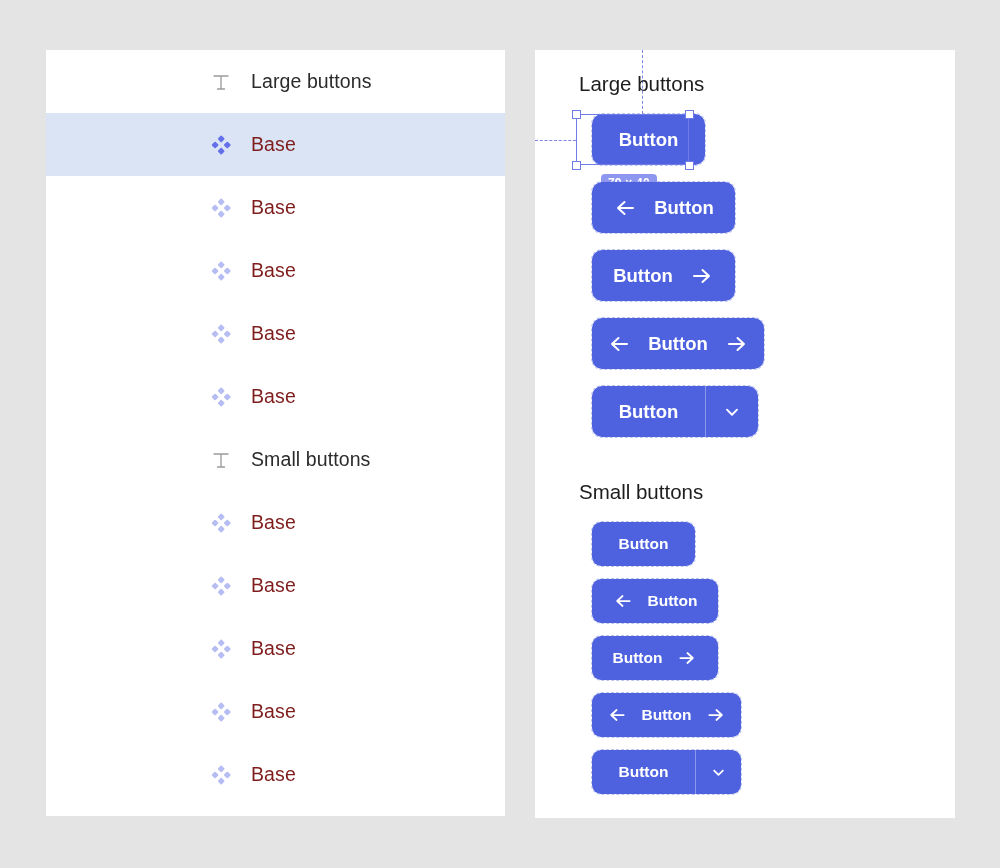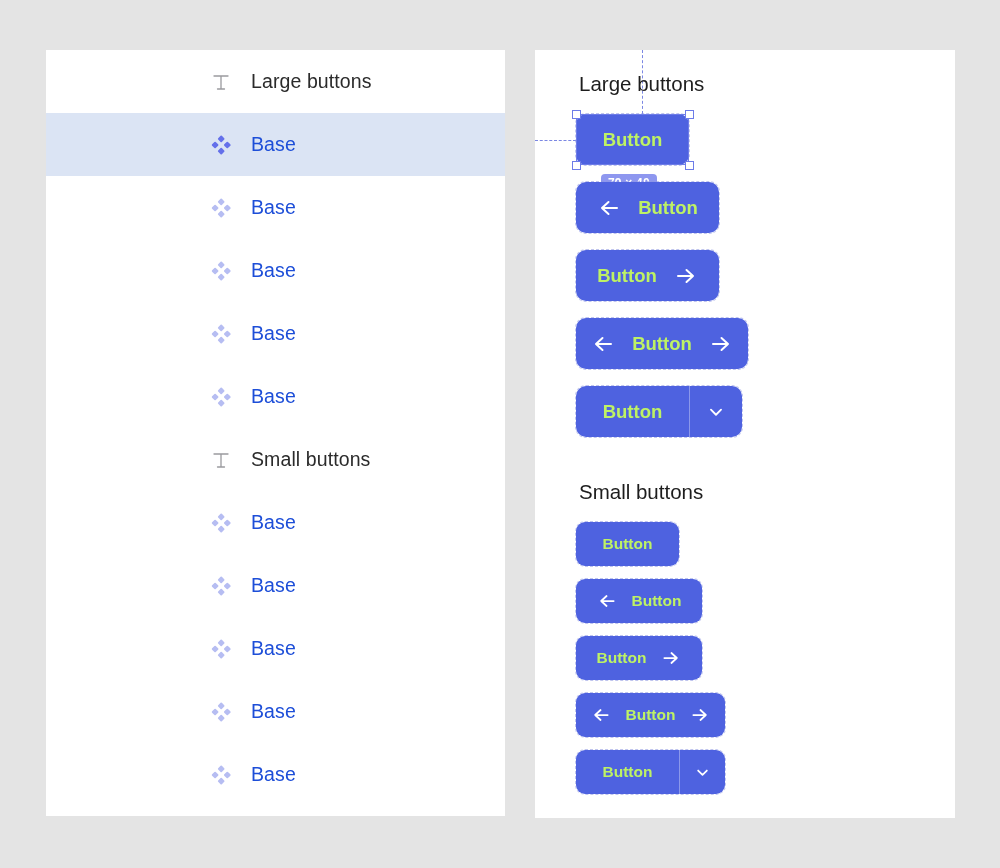--- a/index.html
+++ b/index.html
@@ -33,21 +33,21 @@
     flex: none;
     margin-right: 19px;
   }
   .layer-icon svg { display: block; }
   .layer-label {
     font-size: 19.5px;
     letter-spacing: 0.1px;
     white-space: nowrap;
   }
   .layer-label.text-layer { color: #2b2b2b; }
-  .layer-label.comp-layer { color: #1d4ed8; }
+  .layer-label.comp-layer { color: #7f1d1d; }
 
   
   .canvas-panel {
     position: absolute;
     left: 535px; top: 50px;
     width: 420px; height: 768px;
     background: #ffffff;
     overflow: hidden;
   }
 
@@ -57,28 +57,29 @@
     color: #1d1d1d;
     white-space: nowrap;
   }
   #title-large { left: 44px; top: 22px; }
   #title-small { left: 44px; top: 430px; }
 
   
   .btn {
     position: absolute;
     background: #4e62e0;
-    color: #bef264;
+    color: #ffffff;
     display: flex;
     align-items: center;
     justify-content: center;
     border-radius: 9px;
     outline: 1px dashed rgba(140,150,225,0.55);
     outline-offset: 0px;
     white-space: nowrap;
+    margin-left: 16px;
   }
   .btn .lbl { font-weight: bold; }
   .btn.large { height: 51px; border-radius: 10px; }
   .btn.large .lbl { font-size: 18.5px; }
   .btn.small { height: 44px; border-radius: 9px; }
   .btn.small .lbl { font-size: 15.5px; }
   .btn .ico { display: flex; align-items: center; }
   .btn .ico svg { display: block; }
 
   

